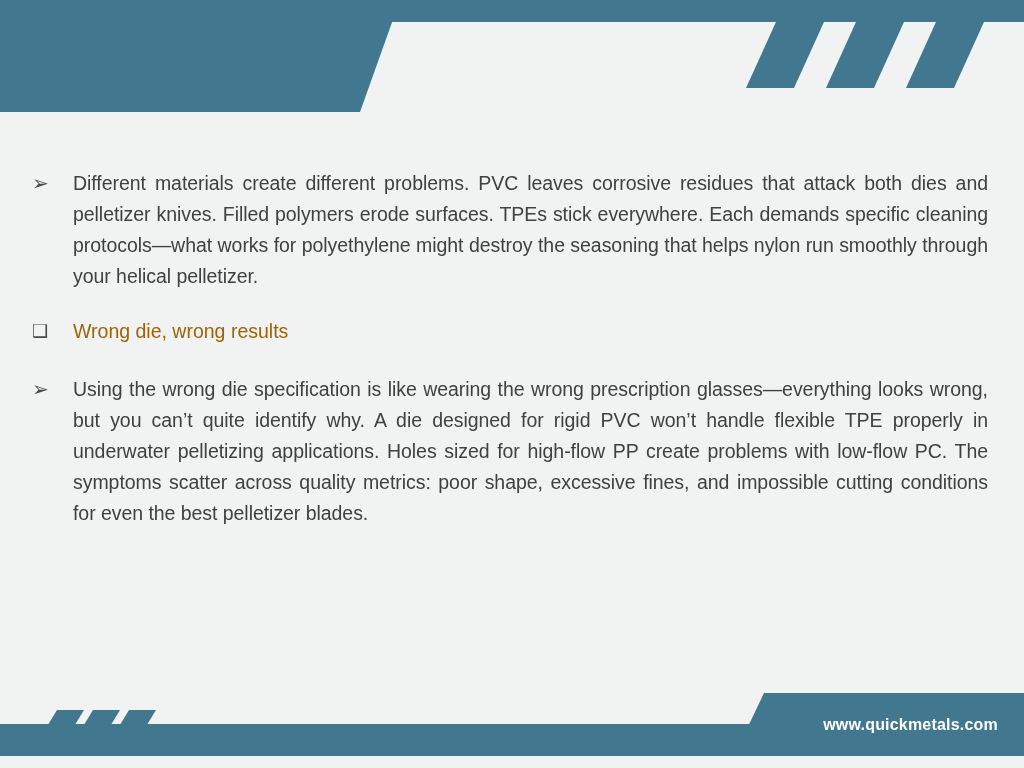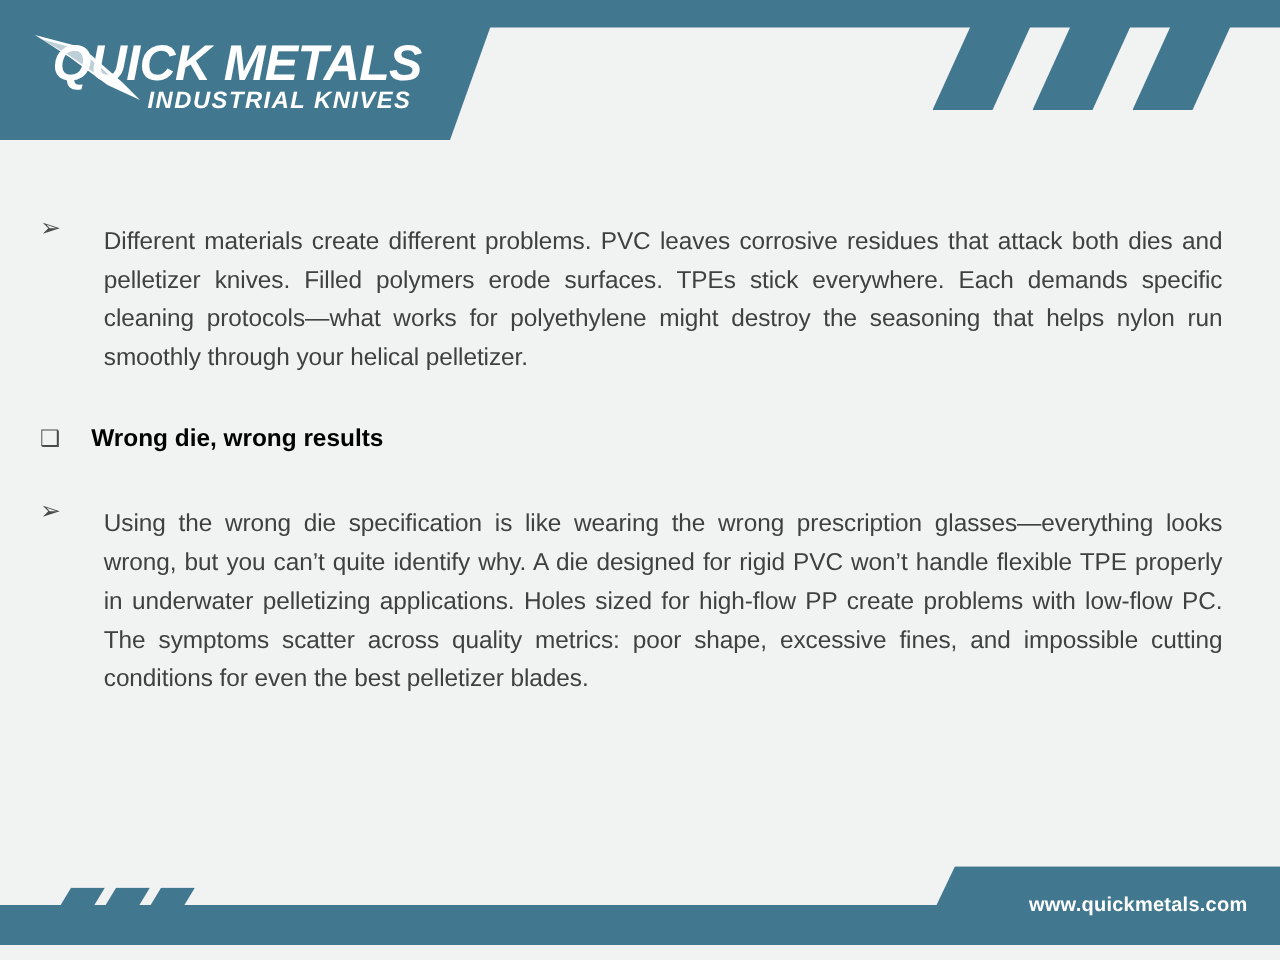--- a/index.html
+++ b/index.html
@@ -116,31 +116,31 @@
     margin-top: 24px;
   }
   .heading-row .bullet-marker {
     font-size: 18px;
     line-height: 30px;
   }
   .heading-text {
     flex: 1 1 auto;
     font-size: 19.5px;
     line-height: 30px;
-    font-weight: bold;
-    color: #000000;
+    font-weight: normal;
+    color: #a16207;
   }
 
   .para-2-row { margin-top: 28px; }
 
   
   .just p {
     text-align: justify;
     text-align-last: left;
-    margin: 10px;
+    margin: 0;
   }
 
   
   .footer {
     position: absolute;
     left: 0;
     bottom: 12px;
     width: 1024px;
     height: 63px;
     pointer-events: none;
@@ -198,33 +198,20 @@
 <div class="slide">
 
   <div class="header">
     <div class="header-block"></div>
     <div class="header-topbar"></div>
     <div class="header-stripe s1"></div>
     <div class="header-stripe s2"></div>
     <div class="header-stripe s3"></div>
   </div>
 
-  <div class="logo">
-    <svg width="350" height="72" viewBox="0 0 350 72" xmlns="http://www.w3.org/2000/svg">
-
-      <g>
-        <path d="M2 6 L40 16 L72 44 L86 58 L60 46 L30 24 Z" fill="#ffffff"></path>
-        <path d="M6 9 L38 18 L66 42 L52 38 L26 20 Z" fill="#41788f" opacity="0.35"></path>
-      </g>
-
-      <text x="16" y="42" font-family="'Liberation Sans', sans-serif" font-size="40" font-weight="bold" font-style="italic" fill="#ffffff" letter-spacing="-0.5">QUICK METALS</text>
-
-      <text x="92" y="64" font-family="'Liberation Sans', sans-serif" font-size="19" font-weight="bold" font-style="italic" fill="#ffffff" letter-spacing="1.2">INDUSTRIAL KNIVES</text>
-    </svg>
-  </div>
 
   <div class="content">
 
     <div class="bullet-row para-1">
       <div class="bullet-marker">➢</div>
       <div class="bullet-text just">
         <p>Different materials create different problems. PVC leaves corrosive residues that attack both dies and pelletizer knives. Filled polymers erode surfaces. TPEs stick everywhere. Each demands specific cleaning protocols—what works for polyethylene might destroy the seasoning that helps nylon run smoothly through your helical pelletizer.</p>
       </div>
     </div>
 

